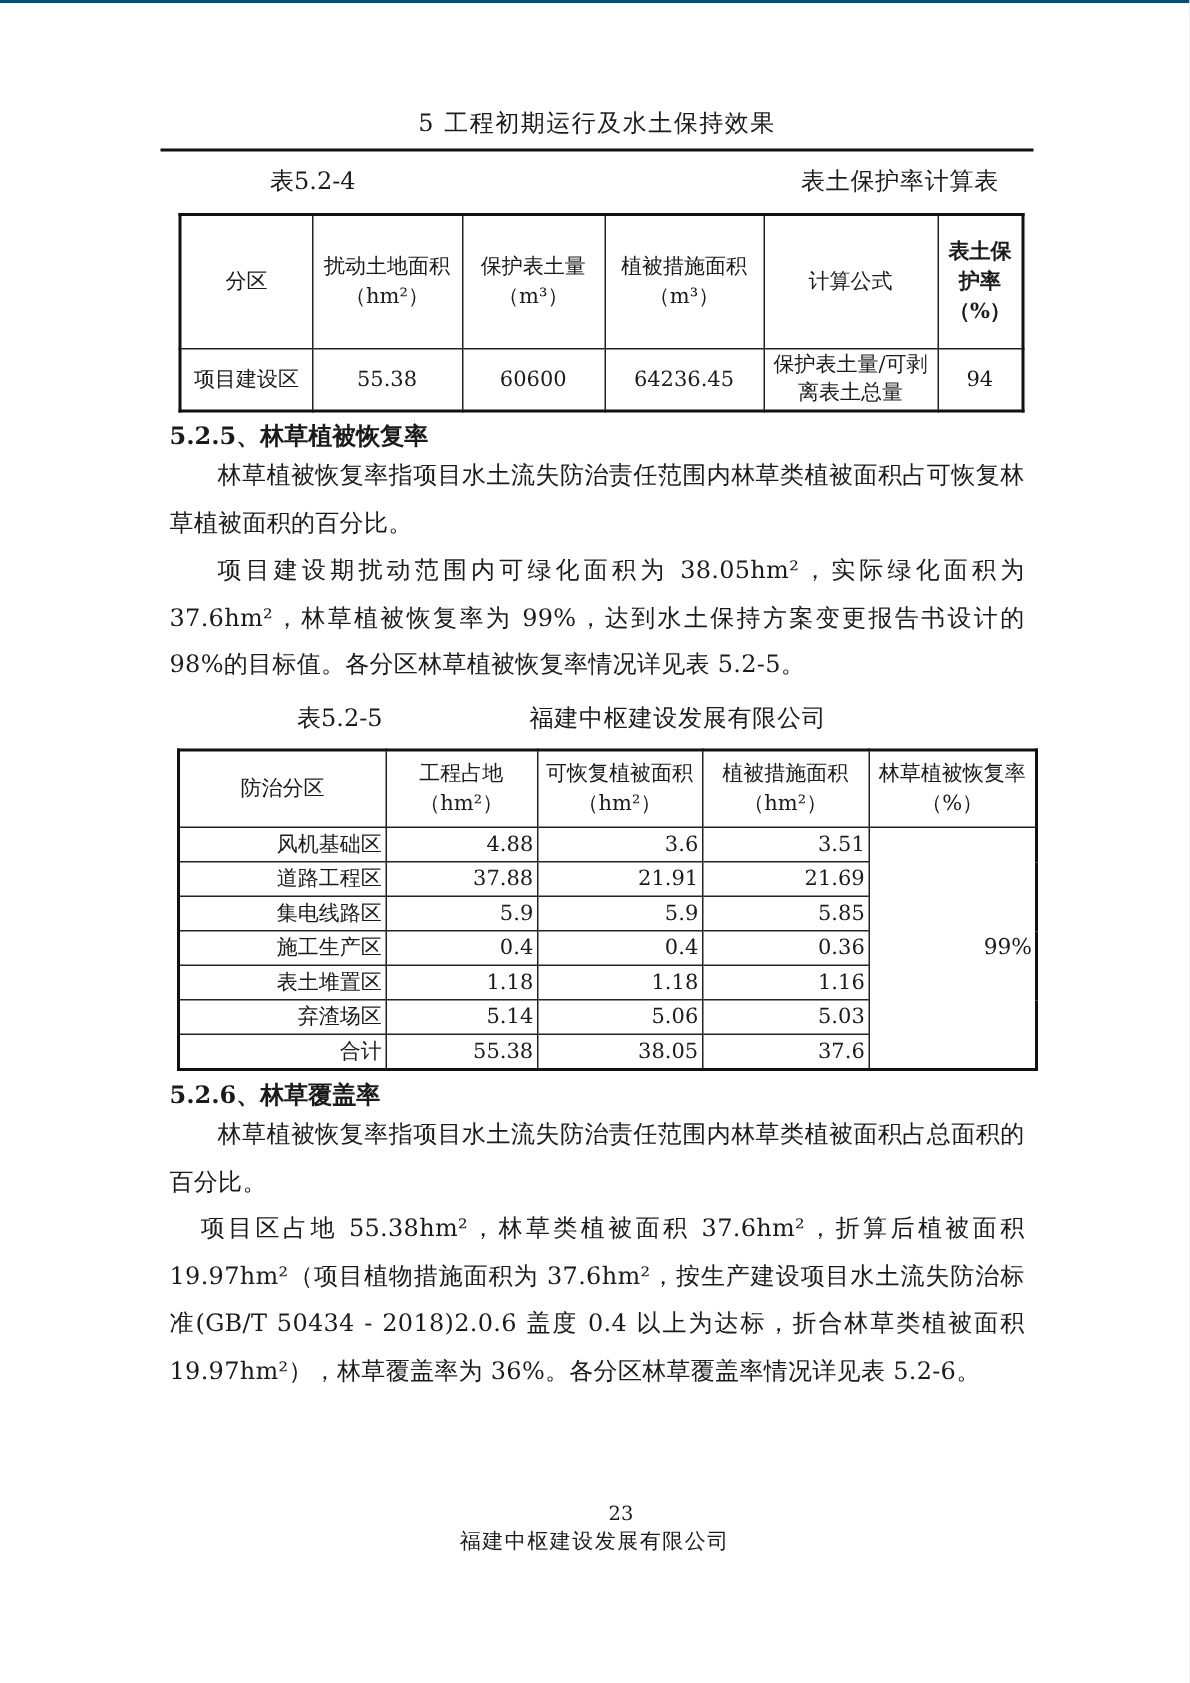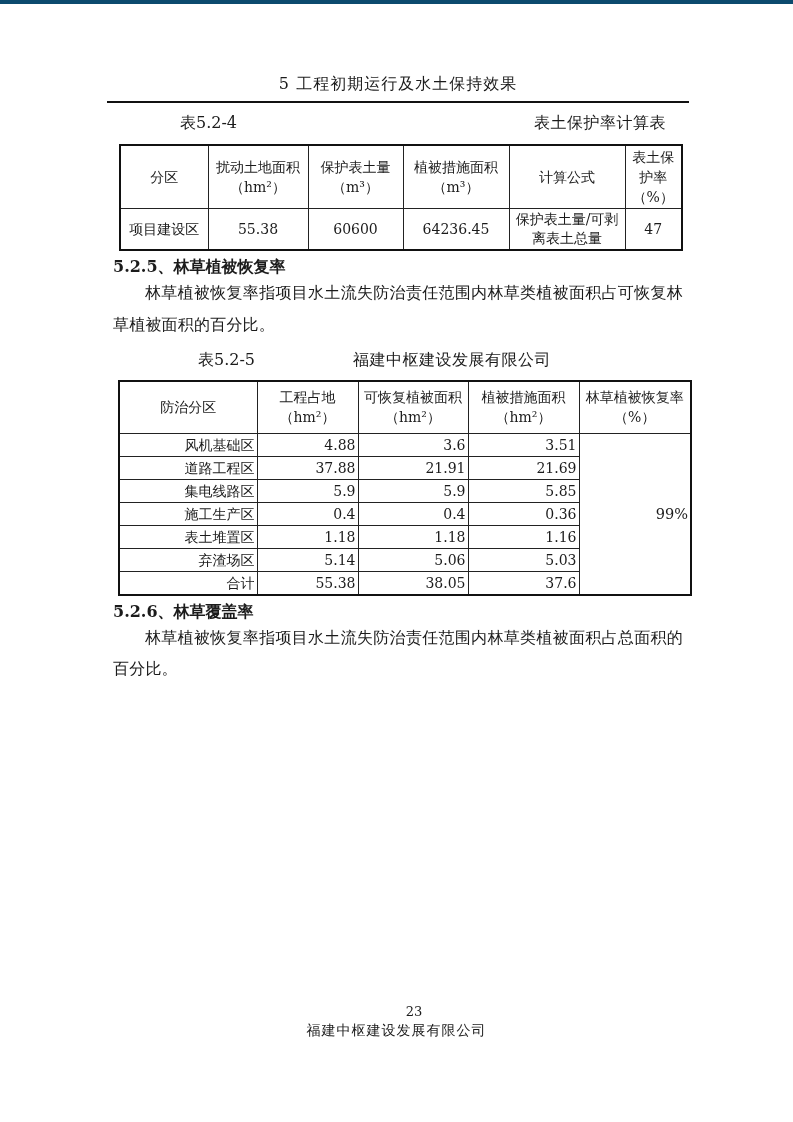--- a/index.html
+++ b/index.html
@@ -2,21 +2,21 @@
 <html><head>
 <meta charset="utf-8">
 <style>
   * { margin:0; padding:0; box-sizing:border-box; }
   html,body { background:#e8e8e8; }
   .page {
     position:relative;
     width:793px; height:1122px;
     margin:0 auto;
     background:#ffffff;
-    border-top:4px solid #0c4a6e;
+    border-top:2px solid #0c4a6e;
     font-family:"DejaVu Serif","Liberation Serif",serif;
     color:#1b1b1b;
     overflow:hidden;
   }
   .content {
     position:absolute;
     left:113px; top:70px;
     width:570px;
   }
   .page-header-title {
@@ -51,21 +51,21 @@
     text-align:center;
     vertical-align:middle;
     font-size:14px;
     padding:1px 2px;
     overflow:hidden;
   }
   .hcell .l { line-height:20px; }
   .t1 { width:562px; margin-left:6px; margin-top:9px; }
   .t1 .hrow td { height:46px; }
   .t1 .drow td { height:40px; line-height:19px; }
-  .t1 td.tight { padding:1px 0; }
+  .t1 td.tight { padding:14px 0;font-weight:bold; }
 
   .t2 { width:572px; margin-left:5px; margin-top:8px; }
   .t2 .hrow td { height:52px; }
   .t2 .drow td { height:23px; line-height:20px;text-align:right; }
   .t2 .merged { font-size:14.5px; }
 
   .section-heading {
     margin-top:5px;
     font-weight:bold;
     font-size:16px;
@@ -137,27 +137,28 @@
           <div class="l">表土保护率（%）</div>
           <div class="l"></div>
         </td>
       </tr>
       <tr class="drow">
         <td>项目建设区</td>
         <td>55.38</td>
         <td>60600</td>
         <td>64236.45</td>
         <td>保护表土量/可剥离表土总量</td>
-        <td>47</td>
+        <td>94</td>
       </tr>
     </tbody>
       </table>
 
     <div class="section-heading">5.2.5、林草植被恢复率</div>
     <p class="para">林草植被恢复率指项目水土流失防治责任范围内林草类植被面积占可恢复林草植被面积的百分比。</p>
+    <p class="para">项目建设期扰动范围内可绿化面积为 38.05hm²，实际绿化面积为 37.6hm²，林草植被恢复率为 99%，达到水土保持方案变更报告书设计的 98%的目标值。各分区林草植被恢复率情况详见表 5.2-5。</p>
 
     <div class="caption-row">
       <span class="cap-label cap2-label">表5.2-5</span>
       <span class="cap-title cap2-title">福建中枢建设发展有限公司</span>
     </div>
 
     <table class="t2">
       <colgroup>
         <col style="width:138px">
           <col style="width:101px">
@@ -229,20 +230,21 @@
         <td>合计</td>
         <td>55.38</td>
         <td>38.05</td>
         <td>37.6</td>
       </tr>
     </tbody>
       </table>
 
     <div class="section-heading">5.2.6、林草覆盖率</div>
     <p class="para">林草植被恢复率指项目水土流失防治责任范围内林草类植被面积占总面积的百分比。</p>
+    <p class="para small-indent">项目区占地 55.38hm²，林草类植被面积 37.6hm²，折算后植被面积 19.97hm²（项目植物措施面积为 37.6hm²，按生产建设项目水土流失防治标准(GB/T 50434 - 2018)2.0.6 盖度 0.4 以上为达标，折合林草类植被面积 19.97hm²），林草覆盖率为 36%。各分区林草覆盖率情况详见表 5.2-6。</p>
 
   </div>
 
   <div class="footer">
     <div class="page-number">23</div>
     <div class="company">福建中枢建设发展有限公司</div>
   </div>
 </div>
 
 </body></html>

